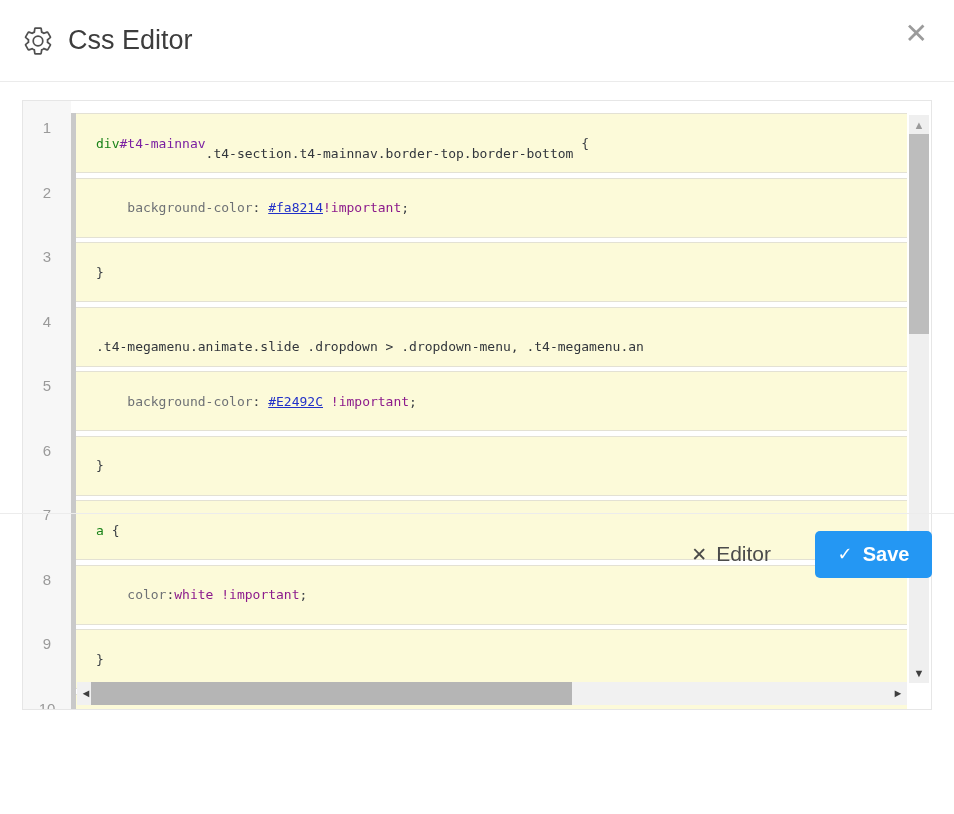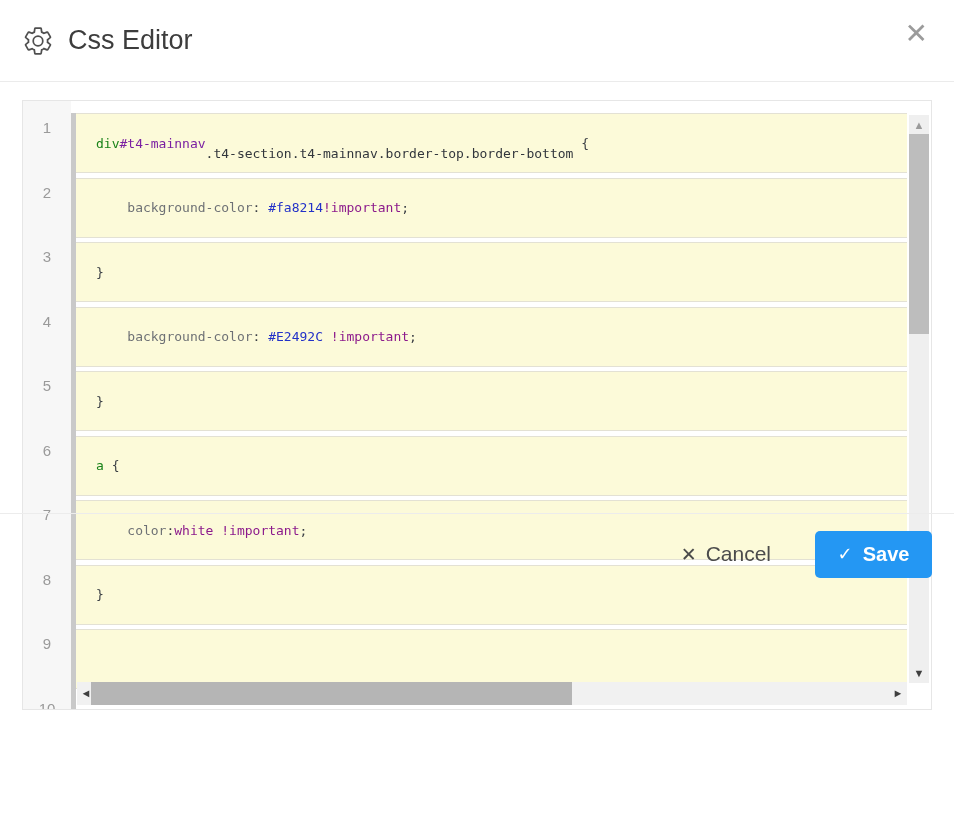--- a/index.html
+++ b/index.html
@@ -25,21 +25,21 @@
                 color:#9a9a9a; font-size:15px; font-family:"Liberation Sans",sans-serif; }
   .code-rows { position:absolute; left:53px; top:12px; right:24px; bottom:0; overflow:hidden; }
   .code-line { height:60px; margin-bottom:4.5px; background:var(--line-bg,#FCFAD9);
                display:flex; align-items:center; padding-left:20px; white-space:pre;
                overflow:hidden; font-family:"DejaVu Sans Mono","Liberation Mono",monospace;
                font-size:13px; border-top:1px solid #e3e1d4; border-bottom:1px solid #e3e1d4; }
   .tok-tag       { color:var(--tok-tag,#188218); }
   .tok-id        { color:var(--tok-id,#7A1FA2);text-align:center; }
   .tok-selector  { color:var(--tok-selector,#32363c);margin-top:20px; }
   .tok-property  { color:var(--tok-property,#6e7175); }
-  .tok-value     { color:var(--tok-value,#2231c8); }
+  .tok-value     { color:var(--tok-value,#2231c8);text-decoration:underline; }
   .tok-important { color:var(--tok-important,#8c1a8c); }
   .tok-punct     { color:var(--tok-punct,#3a3e44); }
   .tok-plain     { color:#333333; }
 
   
   .vscroll { position:absolute; right:2px; top:14px; bottom:26px; width:20px; background:#efefef; }
   .vscroll .arrow-up   { position:absolute; top:2px; left:0; width:20px; height:16px;
                          font-size:11px; color:#9a9a9a; text-align:center; line-height:16px; cursor:pointer; }
   .vscroll .arrow-down { position:absolute; bottom:2px; left:0; width:20px; height:16px;
                          font-size:11px; color:#3f3f3f; text-align:center; line-height:16px; cursor:pointer; }
@@ -89,20 +89,21 @@
         <div class="gutter-num">6</div>
         <div class="gutter-num">7</div>
         <div class="gutter-num">8</div>
         <div class="gutter-num">9</div>
         <div class="gutter-num">10</div>
       </div>
     <div class="code-rows">
         <div class="code-line"><span class="tok-tag">div</span><span class="tok-id">#t4-mainnav</span><span class="tok-selector">.t4-section.t4-mainnav.border-top.border-bottom</span><span class="tok-punct"> {</span></div>
         <div class="code-line"><span class="tok-plain">    </span><span class="tok-property">background-color</span><span class="tok-punct">: </span><span class="tok-value">#fa8214</span><span class="tok-important">!important</span><span class="tok-punct">;</span></div>
         <div class="code-line"><span class="tok-punct">}</span></div>
+        <div class="code-line"><span class="tok-selector">.t4-megamenu.animate.slide .dropdown &gt; .dropdown-menu, .t4-megamenu.an</span></div>
         <div class="code-line"><span class="tok-plain">    </span><span class="tok-property">background-color</span><span class="tok-punct">: </span><span class="tok-value">#E2492C</span><span class="tok-plain"> </span><span class="tok-important">!important</span><span class="tok-punct">;</span></div>
         <div class="code-line"><span class="tok-punct">}</span></div>
         <div class="code-line"><span class="tok-tag">a</span><span class="tok-punct"> {</span></div>
         <div class="code-line"><span class="tok-plain">    </span><span class="tok-property">color</span><span class="tok-punct">:</span><span class="tok-important">white</span><span class="tok-plain"> </span><span class="tok-important">!important</span><span class="tok-punct">;</span></div>
         <div class="code-line"><span class="tok-punct">}</span></div>
         <div class="code-line"></div>
       </div>
 
     <div class="vscroll">
       <div class="arrow-up">▲</div>
@@ -113,21 +114,21 @@
     <div class="hscroll">
       <div class="arrow-left">◄</div>
       <div class="hthumb"></div>
       <div class="arrow-right">►</div>
     </div>
   </div>
 
   <div class="footer">
     <div class="cancel-btn">
       <span class="x">✕</span>
-      <span>Cancel</span>
+      <span>Editor</span>
     </div>
     <button class="save-btn">
       <span class="check">✓</span>
       <span>Save</span>
     </button>
   </div>
 
 </div>
 
 </body></html>

